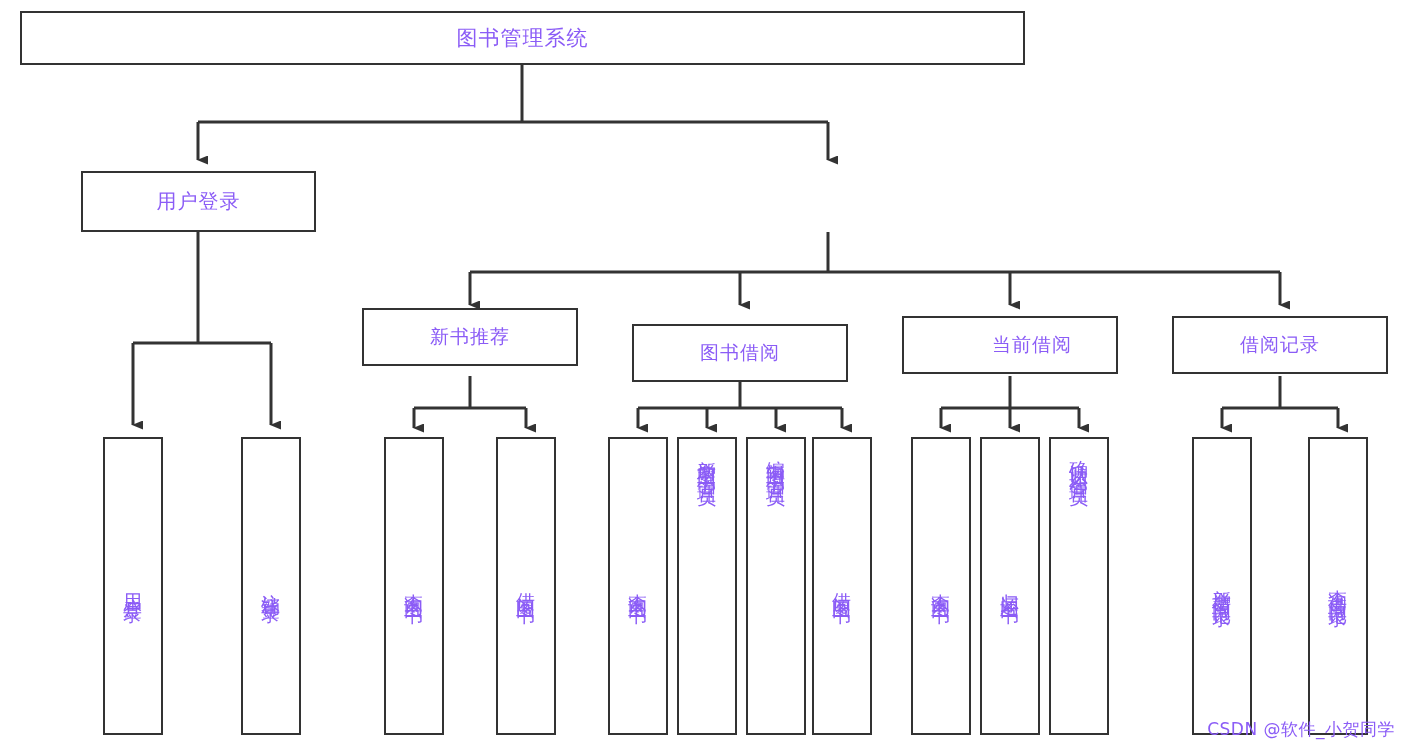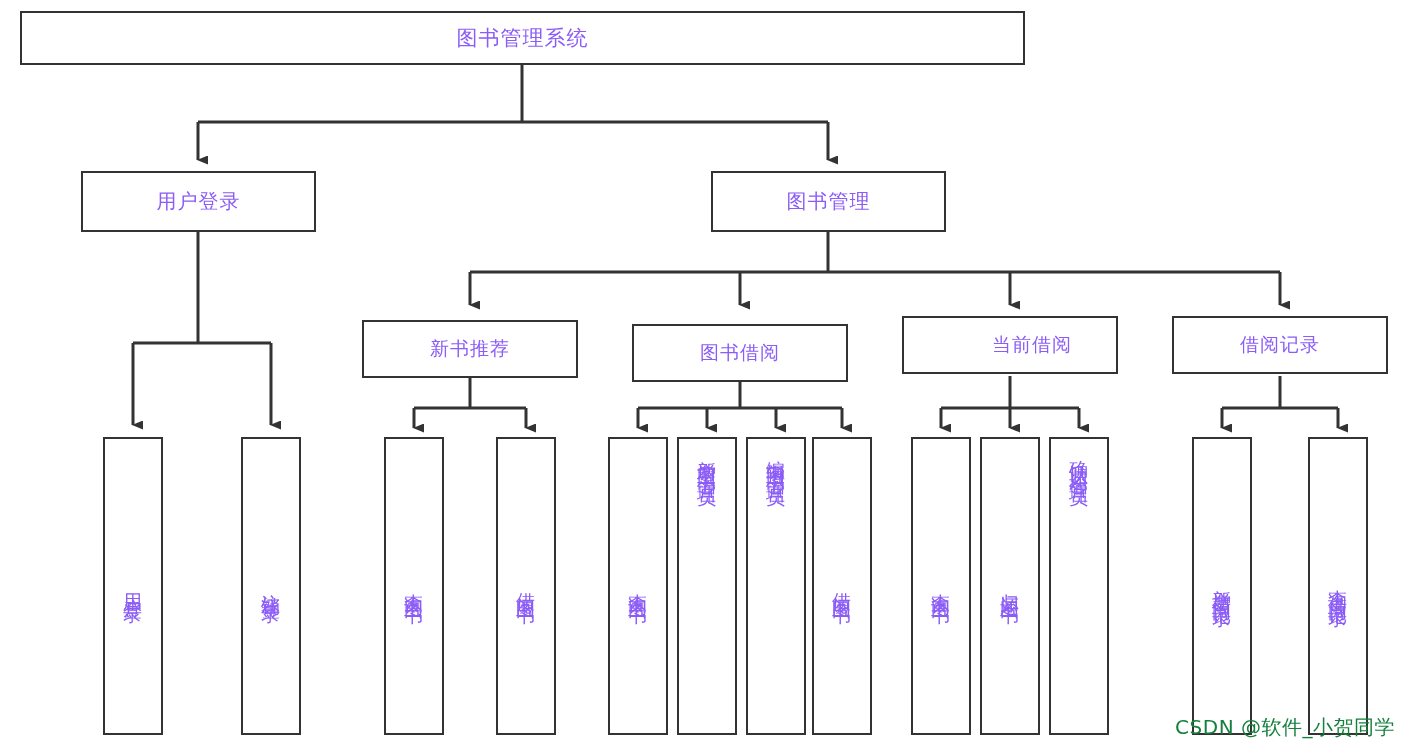--- a/index.html
+++ b/index.html
@@ -68,22 +68,22 @@
   .leaf-top {
     align-items: flex-start;
   }
   .leaf-mid {
     align-items: center;
   }
   #watermark {
     position: absolute;
     right: 10px;
     bottom: 6px;
-    font-size: 20px;
-    color: #15803d;
+    font-size: 17px;
+    color: #8b5cf6;
     letter-spacing: 0.5px;
     z-index: 5;
     white-space: nowrap;
   }
 </style>
 </head>
 <body>
 
 <div id="diagram-canvas">
 
@@ -140,25 +140,22 @@
     </g>
   </svg>
 
   <div class="node node-root" style="left:20px; top:11px; width:1005px; height:54px;">
     <span>图书管理系统</span>
   </div>
 
   <div class="node node-l1" style="left:81px; top:171px; width:235px; height:61px;">
     <span>用户登录</span>
   </div>
-  <div class="node node-l1" style="left:711px; top:171px; width:235px; height:61px;">
-    <span>图书管理</span>
-  </div>
-
-  <div class="node node-l2" style="left:362px; top:320px; width:216px; height:58px;">
+
+  <div class="node node-l2" style="left:362px; top:308px; width:216px; height:58px;">
     <span>新书推荐</span>
   </div>
   <div class="node node-l2" style="left:632px; top:324px; width:216px; height:58px;">
     <span>图书借阅</span>
   </div>
   <div class="node node-l2" style="left:902px; top:316px; width:216px; height:58px;padding-left:44px;">
     <span>当前借阅</span>
   </div>
   <div class="node node-l2" style="left:1172px; top:316px; width:216px; height:58px;">
     <span>借阅记录</span>

